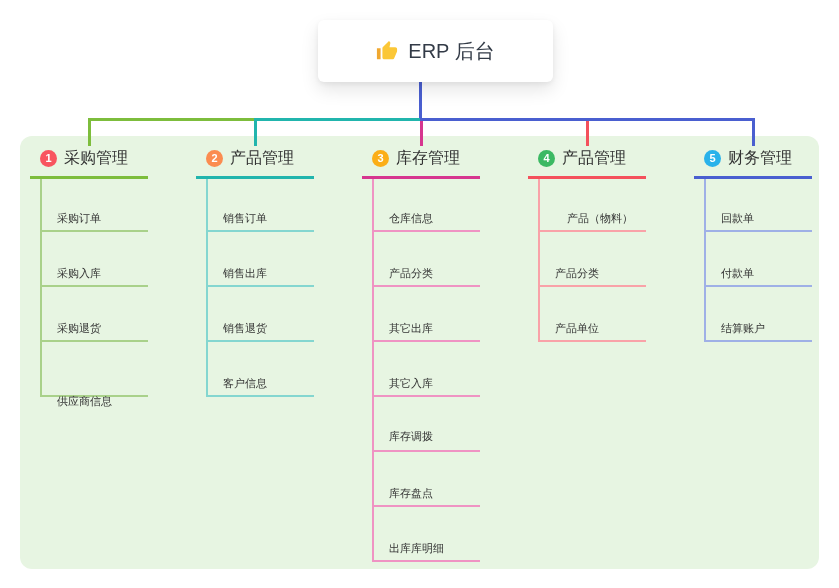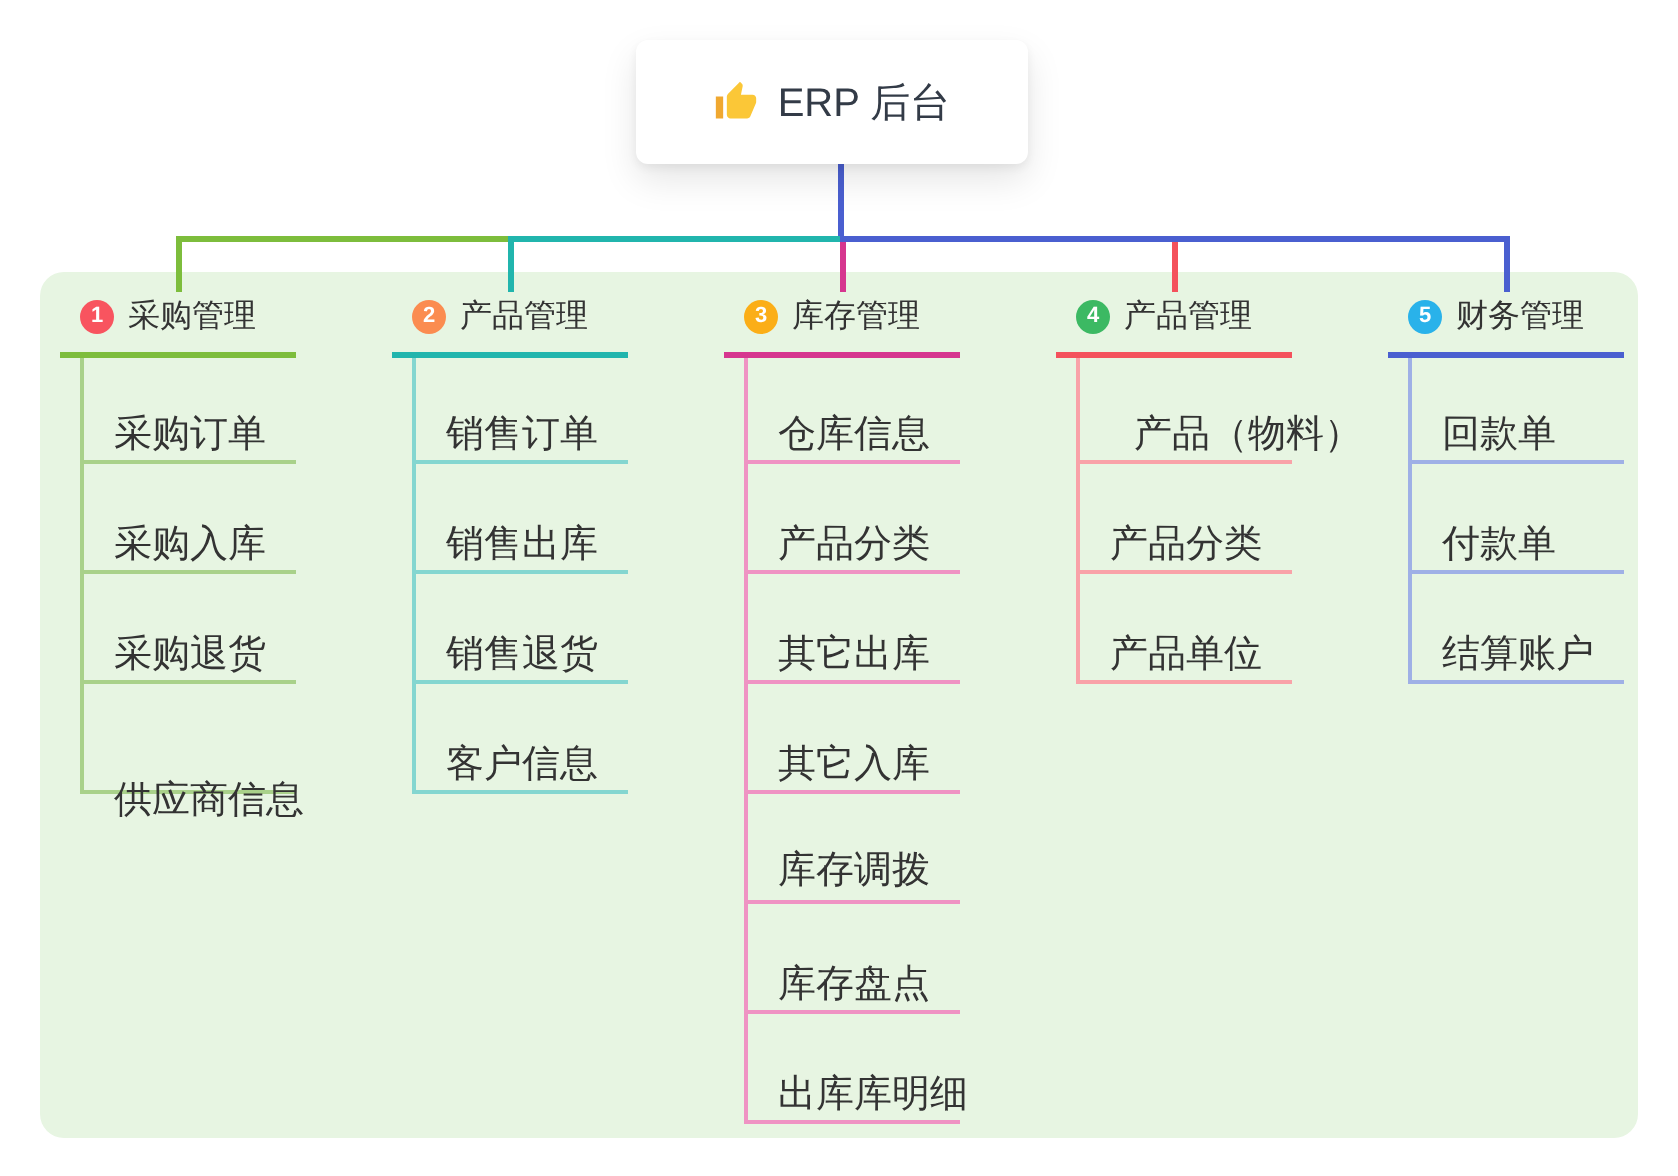--- a/index.html
+++ b/index.html
@@ -6,40 +6,40 @@
   body{
     width:839px;height:588px;position:relative;overflow:hidden;
     background:#ffffff;
     font-family:"Liberation Sans","DejaVu Sans",sans-serif;
   }
   .panel{
     position:absolute;left:20px;top:136px;width:799px;height:433px;
     border-radius:12px;background:#e7f5e2;
   }
   .root-node{
-    position:absolute;left:318px;top:20px;width:196px;height:62px;
+    position:absolute;left:318px;top:20px;width:235px;height:62px;
     background:#ffffff;border-radius:6px;
     box-shadow:0 2px 5px rgba(0,0,0,.06),0 8px 18px rgba(0,0,0,.10);
     display:flex;align-items:center;justify-content:center;gap:10px;
     font-size:20px;color:#333b47;cursor:pointer;z-index:3;
   }
   .root-node svg{display:block;}
   .seg{position:absolute;}
   .branch-header{
     position:absolute;display:flex;align-items:center;gap:7px;
     padding-left:10px;height:24px;font-size:16px;color:#333333;
     cursor:pointer;white-space:nowrap;z-index:2;
   }
   .badge{
     width:17px;height:17px;border-radius:50%;color:#ffffff;
     font-size:11px;font-weight:600;line-height:17px;text-align:center;
     flex:none;
   }
   .child-label{
-    position:absolute;font-size:19px;color:#333333;white-space:nowrap;
+    position:absolute;font-size:11px;color:#333333;white-space:nowrap;
     cursor:pointer;line-height:18px;z-index:2;
   }
 </style>
 </head>
 <body>
 
 <div class="panel"></div>
 
 <div id="connectors">
     <div class="seg" style="left: 87.5px; top: 118px; width: 3px; height: 28px; background: rgb(125, 189, 60);"></div>

